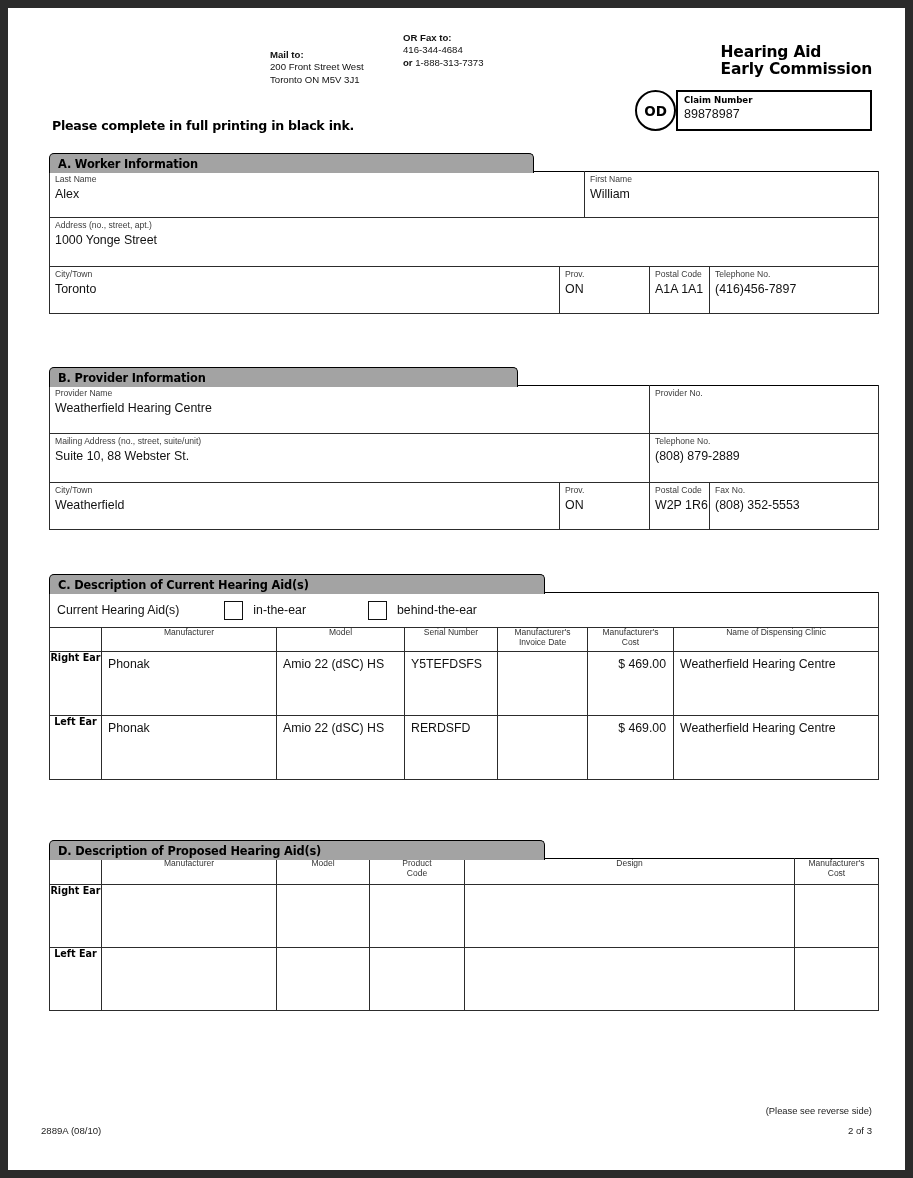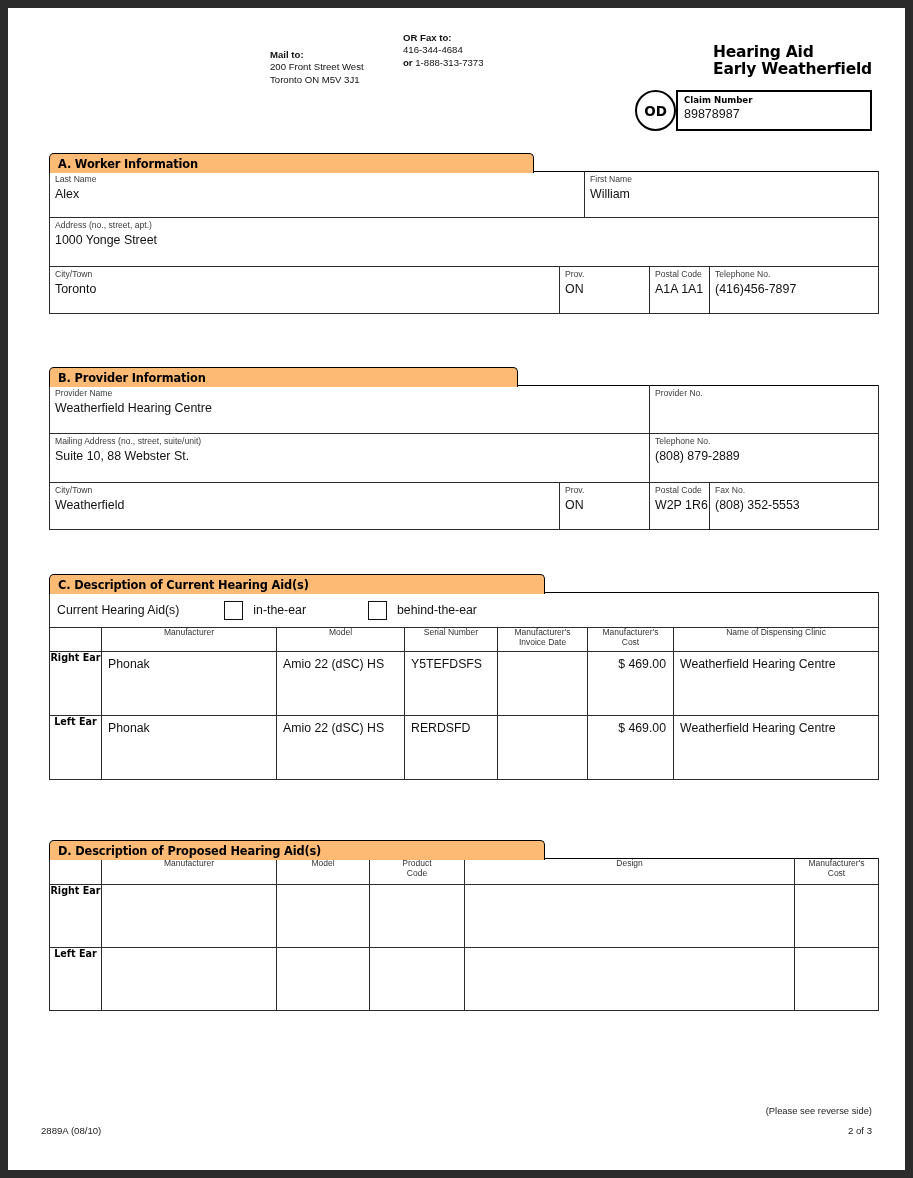--- a/index.html
+++ b/index.html
@@ -134,21 +134,21 @@
 
   
   .section { position: absolute; left: 41px; width: 829px; }
 
   .sec-tab {
     position: relative;
     height: 20px;
     border: 1.6px solid #000;
     border-radius: 5px 5px 0 0;
     border-bottom: none;
-    background: #fdba74;
+    background: #a3a3a3;
     z-index: 3;
   }
   .sec-tab-label {
     position: absolute;
     left: 8px;
     top: 3px;
     font-family: "DejaVu Sans", sans-serif;
     font-weight: bold;
     font-size: 11.4px;
     letter-spacing: -0.15px;
@@ -271,30 +271,31 @@
     </div>
 
     <div class="addr-block faxto">
       <div class="ttl">OR Fax to:</div>
       <div>416-344-4684</div>
       <div><b>or</b> <span>1-888-313-7373</span></div>
     </div>
 
     <div class="doc-title">
       <div>Hearing Aid</div>
-      <div>Early Weatherfield</div>
+      <div>Early Commission</div>
     </div>
 
     <div class="od-circle">OD</div>
 
     <div class="claim-box">
       <div class="claim-label">Claim Number</div>
       <div class="claim-value">89878987</div>
     </div>
 
+    <div class="instruction">Please complete in full printing in black ink.</div>
   </div>
 
   <div class="section" style="top:145px;">
     <div class="sec-tab" style="width:485px;">
       <div class="sec-tab-label">A. Worker Information</div>
     </div>
     <table class="grid">
       <colgroup>
         <col style="width:453px">
           <col style="width:32px">

